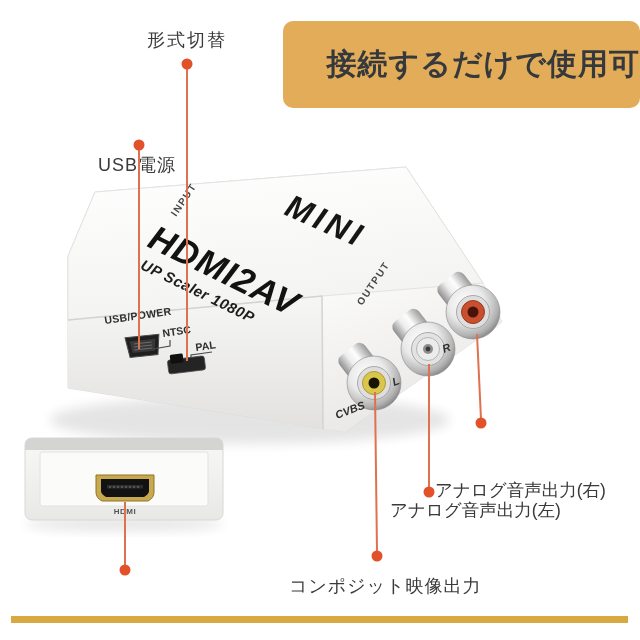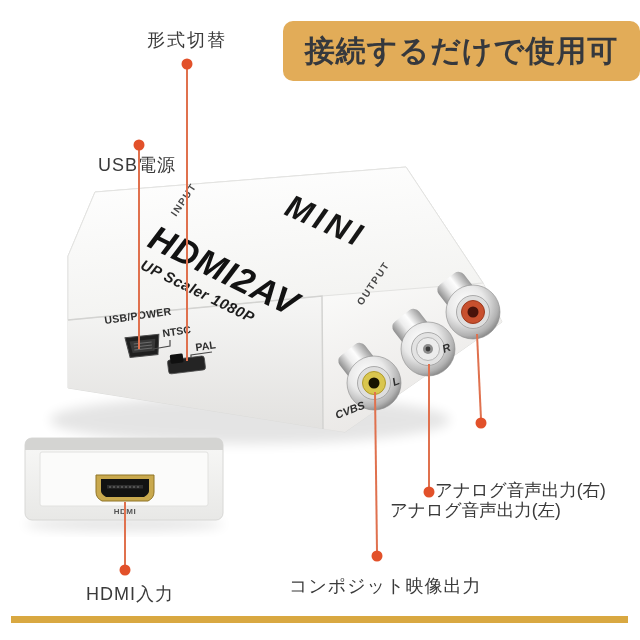--- a/index.html
+++ b/index.html
@@ -1,22 +1,22 @@
 <!DOCTYPE html>
 <html><head>
 <meta charset="utf-8">
 <style>
   html,body{margin:0;padding:0;background:#ffffff;}
   .canvas{
     position:relative;width:640px;height:640px;background:#ffffff;
     overflow:hidden;font-family:"Liberation Sans","DejaVu Sans",sans-serif;
   }
   .banner{
-    position:absolute;left:283px;top:21px;width:357px;height:60px;
-    background:#E2AC58;border-radius:10px;display:flex;align-items:center;justify-content:center;
+    position:absolute;left:283px;top:21px;width:357px;height:87px;
+    background:#E2AC58;border-radius:10px;display:flex;align-items:center;justify-content:flex-end;
   }
   .banner span{font-size:30px;font-weight:bold;color:#35383D;letter-spacing:1px;white-space:nowrap;}
   .lbl{position:absolute;color:#3A3A3A;white-space:nowrap;font-weight:500;}
   .lbl-format{left:187px;top:28px;transform:translateX(-50%);font-size:18px;letter-spacing:2px;}
   .lbl-usb{left:137px;top:107px;transform:translateX(-50%);font-size:18px;letter-spacing:1px;margin-top:46px;}
   .lbl-audio-r{left:435px;top:433px;font-size:17.5px;margin-top:45px;}
   .lbl-audio-l{left:390px;top:498px;font-size:17.5px;}
   .lbl-composite{left:289px;top:574px;font-size:18px;letter-spacing:1px;}
   .lbl-hdmi{left:130px;top:582px;transform:translateX(-50%);font-size:18px;letter-spacing:1px;}
   .bottom-bar{position:absolute;left:11px;top:616px;width:617px;height:7px;background:#D9A841;}
@@ -30,21 +30,20 @@
 
   <div class="banner">
     <span>接続するだけで使用可</span>
   </div>
 
   <div class="lbl lbl-format">形式切替</div>
   <div class="lbl lbl-usb">USB電源</div>
   <div class="lbl lbl-audio-r">アナログ音声出力(右)</div>
   <div class="lbl lbl-composite">コンポジット映像出力</div>
   <div class="lbl lbl-audio-l">アナログ音声出力(左)</div>
-  <div class="lbl lbl-hdmi">HDMI入力</div>
 
   <svg width="640" height="640" viewBox="0 0 640 640">
     <defs>
       <linearGradient id="topGrad" x1="0" y1="0" x2="0.25" y2="1">
         <stop offset="0" stop-color="#ffffff"></stop>
           <stop offset="1" stop-color="#f3f3f1"></stop>
       </linearGradient>
       <linearGradient id="frontGrad" x1="0" y1="0" x2="0" y2="1">
         <stop offset="0" stop-color="#f6f6f5"></stop>
           <stop offset="1" stop-color="#e2e1df"></stop>

